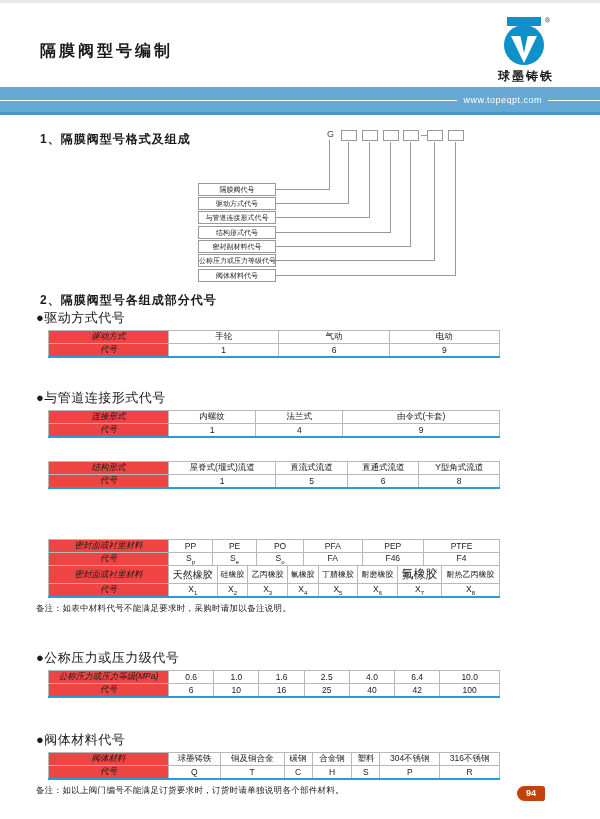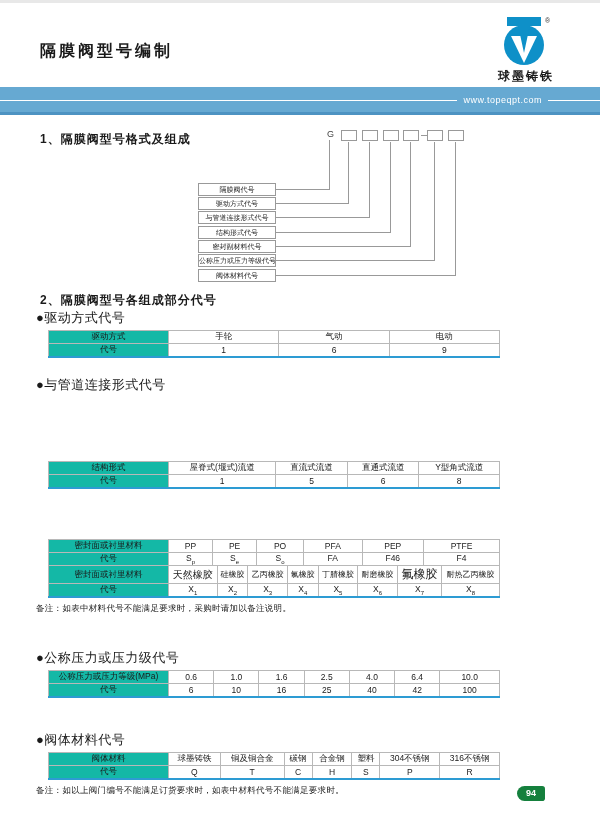--- a/index.html
+++ b/index.html
@@ -28,26 +28,26 @@
   .ddash { position:absolute; height:1px; background:#999; }
   .dconn { position:absolute; border-right:1px solid #999; border-bottom:1px solid #999; }
   .dlabel { position:absolute; left:198px; width:78px; height:13px; border:1px solid #999; background:#fff; font-size:7px; text-align:center; line-height:12px; white-space:nowrap; overflow:hidden; }
 
   
   .tgroup { position:absolute; left:36px; width:540px; }
   .bullet { font-size:13px; margin-bottom:3px; letter-spacing:0.5px; }
   .ctable { border-collapse:collapse; width:452px; margin-left:12px; }
   .ctable.blue-bottom { border-bottom:2px solid #2d9bd3; }
   .ctable td { border:1px solid #b8b8b8; font-size:8.5px; text-align:center; height:13px; padding:0 1px; white-space:nowrap; overflow:hidden; }
-  .ctable td.hd { background:#14b8a6; width:120px; }
+  .ctable td.hd { background:#ef4444; width:120px;font-style:italic; }
   .ctable sub { font-size:6px; }
   .note { font-size:8.5px; margin-top:5px; letter-spacing:0.3px; }
 
   
-  .badge { position:absolute; left:517px; top:783px; width:28px; height:15px; background:#15803d; color:#fff; font-size:9px; font-weight:bold; text-align:center; line-height:15px; border-radius:8px 3px 3px 8px; }
+  .badge { position:absolute; left:517px; top:783px; width:28px; height:15px; background:#c2410c; color:#fff; font-size:9px; font-weight:bold; text-align:center; line-height:15px; border-radius:8px 3px 3px 8px; }
 </style>
 </head>
 <body>
 
 <div class="page">
 
   <div class="title">隔膜阀型号编制</div>
 
   <div class="logo-wrap">
     <svg class="logo-mark" width="56" height="52" viewBox="0 0 56 52">
@@ -110,22 +110,38 @@
       <tr>
         <td class="hd">代号</td>
         <td>1</td>
         <td>6</td>
         <td>9</td>
       </tr>
     </tbody>
       </table>
   </div>
 
-  <div class="tgroup" style="top:373px">
+  <div class="tgroup" style="top:386px">
     <div class="bullet">●与管道连接形式代号</div>
+    <table class="ctable blue-bottom">
+      <tbody>
+          <tr>
+        <td class="hd">连接形式</td>
+        <td>内螺纹</td>
+        <td>法兰式</td>
+        <td>由令式(卡套)</td>
+      </tr>
+      <tr>
+        <td class="hd">代号</td>
+        <td>1</td>
+        <td>4</td>
+        <td>9</td>
+      </tr>
+    </tbody>
+      </table>
   </div>
 
   <div class="tgroup" style="top:458px">
     <table class="ctable blue-bottom">
       <tbody>
           <tr>
         <td class="hd">结构形式</td>
         <td>屋脊式(堰式)流道</td>
         <td>直流式流道</td>
         <td>直通式流道</td>
@@ -241,18 +257,18 @@
         <td>Q</td>
         <td>T</td>
         <td>C</td>
         <td>H</td>
         <td>S</td>
         <td>P</td>
         <td>R</td>
       </tr>
     </tbody>
       </table>
-    <div class="note">备注：如以上阀门编号不能满足订货要求时，如表中材料代号不能满足要求时。</div>
+    <div class="note">备注：如以上阀门编号不能满足订货要求时，订货时请单独说明各个部件材料。</div>
   </div>
 
   <div class="badge">94</div>
 
 </div>
 
 </body></html>

